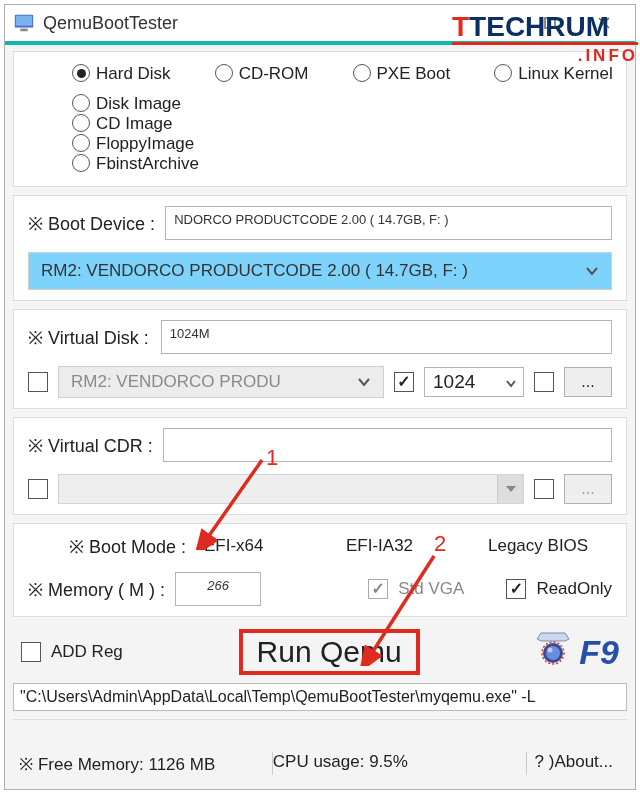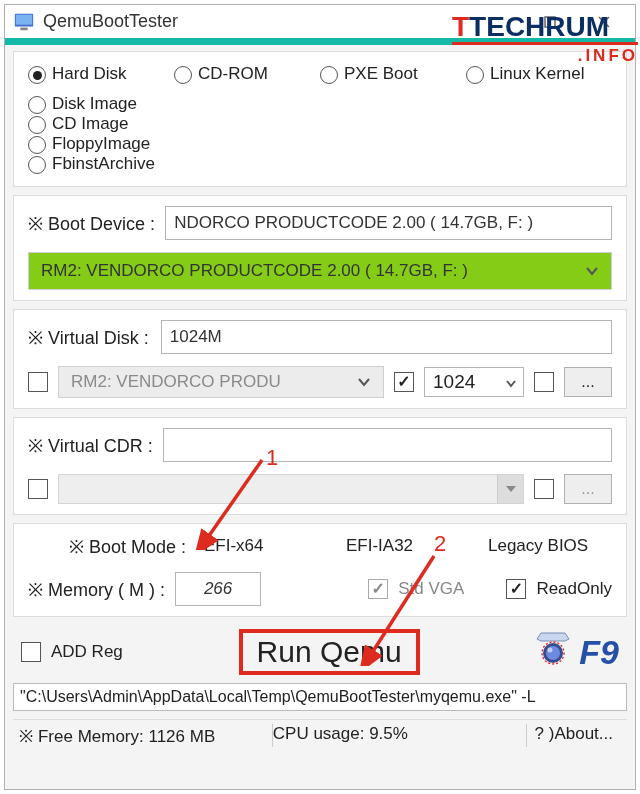--- a/index.html
+++ b/index.html
@@ -19,21 +19,21 @@
     left: 4px; top: 4px;
     width: 632px; height: 786px;
     border: 1px solid #b0b0b0;
     background: #f4f4f4;
     display: flex;
     flex-direction: column;
   }
   .titlebar {
     height: 40px;
     background: #fff;
-    border-bottom: 7px solid #14b8a6;
+    border-bottom: 4px solid #14b8a6;
     display: flex;
     align-items: center;
     padding: 0 8px;
     gap: 8px;
   }
   .titlebar .icon { width: 22px; height: 22px; display:flex;align-items:center;justify-content:center; }
   .titlebar .title { font-size: 18px; color: #333; }
   .titlebar .spacer { flex: 1; }
   .winbtn { width: 46px; height: 32px; display:flex;align-items:center;justify-content:center;color:#555; }
   .winbtn svg { stroke:#666; stroke-width:1.5; fill:none; }
@@ -49,36 +49,36 @@
 
   .panel {
     border: 1px solid #dcdcdc;
     background: #fff;
     padding: 12px 14px;
   }
   .panel-sm { padding: 10px 14px; }
 
   .radio-row { display:flex; justify-content:space-between; margin-bottom:10px;}
   .radio-row:last-child{margin-bottom:0;flex-direction:column;}
-  .radio-item { display:flex; align-items:flex-end; gap:6px; width:25%; }
+  .radio-item { display:flex; align-items:flex-start; gap:6px; width:25%;margin-left:44px; }
   .radio-item .rad {
     width:18px;height:18px;border:1.5px solid #555;border-radius:50%;
     display:flex;align-items:center;justify-content:center;flex-shrink:0;
   }
   .radio-item .rad.checked::after{content:"";width:9px;height:9px;background:#222;border-radius:50%;}
   .radio-label{font-size:17px;white-space:nowrap;}
 
   .row { display:flex; align-items:center; gap:10px; }
   .label { font-size:18px; }
   .textfield {
     flex:1; height:34px; border:1px solid #b4b4b4; background:#fff;
-    display:flex;align-items:center;padding:0 8px;font-size:17px;color:#333;
+    display:flex;align-items:flex-end;padding:12px 8px;font-size:13px;color:#333;
   }
   .dropdown {
-    flex:1; height:38px; border:1px solid #cfcfcf; background:#84cc16;
+    flex:1; height:38px; border:1px solid #cfcfcf; background:#7dd3fc;
     display:flex;align-items:center;padding:0 12px;font-size:17px;color:#333;
     position:relative;
   }
   .dropdown .chev { position:absolute; right:12px; }
   .combo-disabled { color:#8a8a8a; background:#ececec;}
   .small-combo { width:100px; height:30px; border:1px solid #b4b4b4; background:#fff;
     display:flex;align-items:center;padding:0 8px; position:relative;font-size:19px;}
   .small-combo .chev{position:absolute;right:6px;}
 
   .cbx { width:20px;height:20px;border:1.5px solid #555;background:#fff;display:flex;align-items:center;justify-content:center;flex-shrink:0;}
@@ -98,21 +98,21 @@
     border:4px solid #de2a1f; padding:2px 14px;
     font-size:30px; color:#222;
   }
   .f9 { display:flex;align-items:center;gap:8px; font-size:34px; font-style:italic; color:#2650a8; font-weight:600;}
 
   .cmdline {
     border:1px solid #bbb; background:#fff; padding:4px 6px;
     font-size:16px; white-space:nowrap; overflow:hidden;
   }
   .statusbar { display:flex; font-size:17px; padding:4px 6px; border-top:1px solid #ddd;}
-  .statusbar .cell { flex:1; border-right:1px solid #ccc; padding-right:8px;}
+  .statusbar .cell { flex:1; border-right:1px solid #ccc; padding-right:8px;margin-top:28px;}
   .statusbar .cell:last-child{border-right:none;flex:0 0 auto;padding-left:8px;}
 
   .logo-overlay{
     position:absolute; right:2px; top:14px; width:186px; pointer-events:none;
   }
   .annot { position:absolute; color:#de2a1f; font-size:22px; font-weight:500; pointer-events:none;}
   .arrow { position:absolute; pointer-events:none; }
 
   .chev svg{stroke:#555;stroke-width:2;fill:none;}
 

